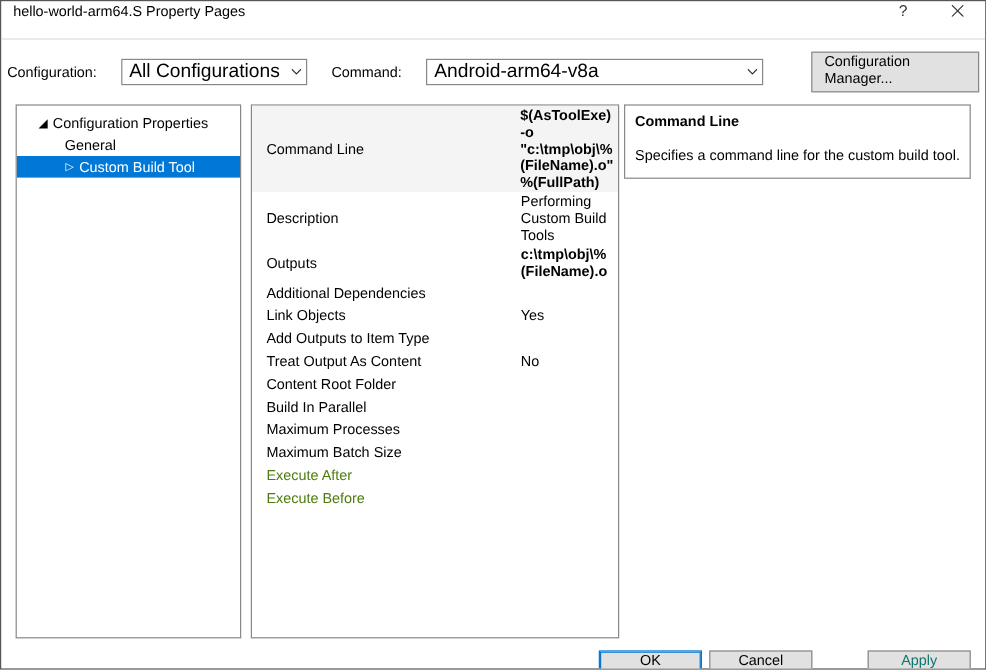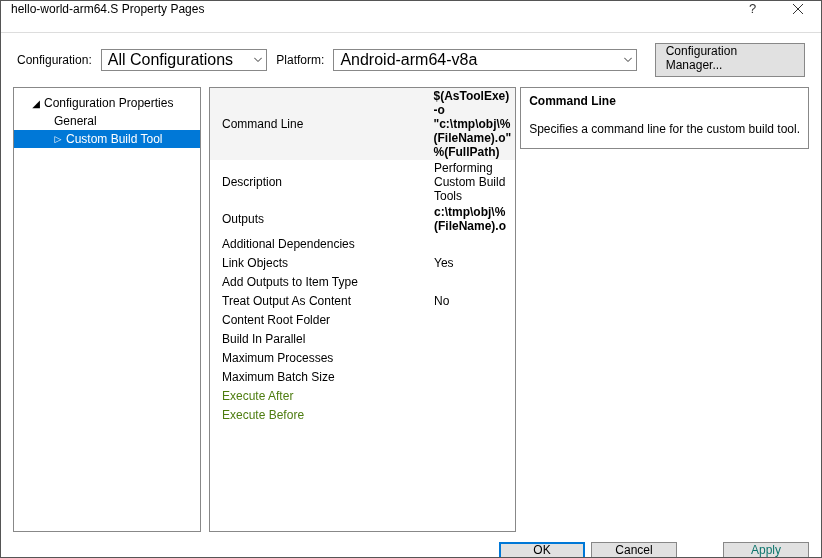--- a/index.html
+++ b/index.html
@@ -20,22 +20,22 @@
     align-items: center;
     padding: 0 0 16px 10px;
     border-bottom: 1px solid #ddd;
   }
   .title { flex: 1; font-size: 12px; }
   .title-btn { width: 46px; height: 32px; display:flex; align-items:center; justify-content:center; }
   .title-btn svg { display:block; }
   .toolbar {
     display: flex;
     align-items: center;
-    gap: 9px;
-    padding: 10px 16px;
+    gap: 20px;
+    padding: 10px 5px;
   }
   .lbl { font-size: 12px; }
   .combo {
     position: relative;
     border: 1px solid #888;
     height: 22px;
     display: flex;
     align-items: center;
     padding: 0 20px 0 6px;
     background: #fff;
@@ -148,21 +148,21 @@
 </div>
 
 <div class="toolbar">
   <span class="lbl">Configuration:</span>
   <div class="combo cfg">
     <span>All Configurations</span>
     <svg class="chev" width="8" height="5">
         <polyline points="0,0 4,4 8,0" fill="none" stroke="#333"></polyline>
       </svg>
   </div>
-  <span class="lbl">Platform:</span>
+  <span class="lbl">Command:</span>
   <div class="combo plat">
     <span>Android-arm64-v8a</span>
     <svg class="chev" width="8" height="5">
         <polyline points="0,0 4,4 8,0" fill="none" stroke="#333"></polyline>
       </svg>
   </div>
   <div style="flex:1"></div>
   <div class="btn">
     <span>Configuration Manager...</span>
   </div>

